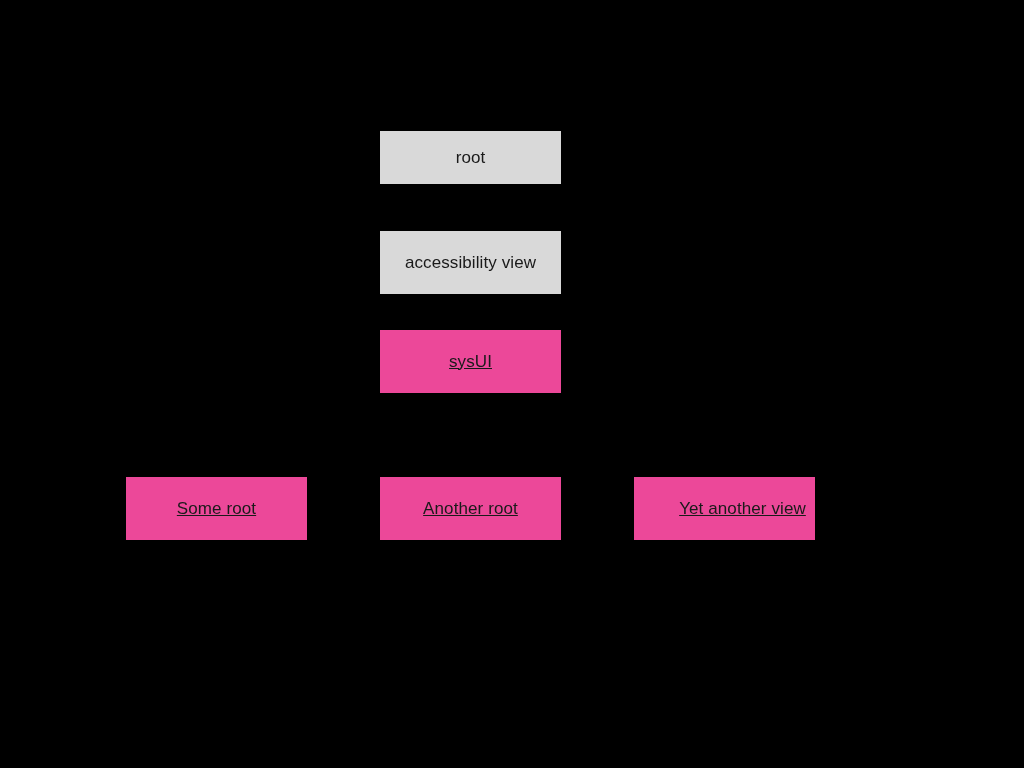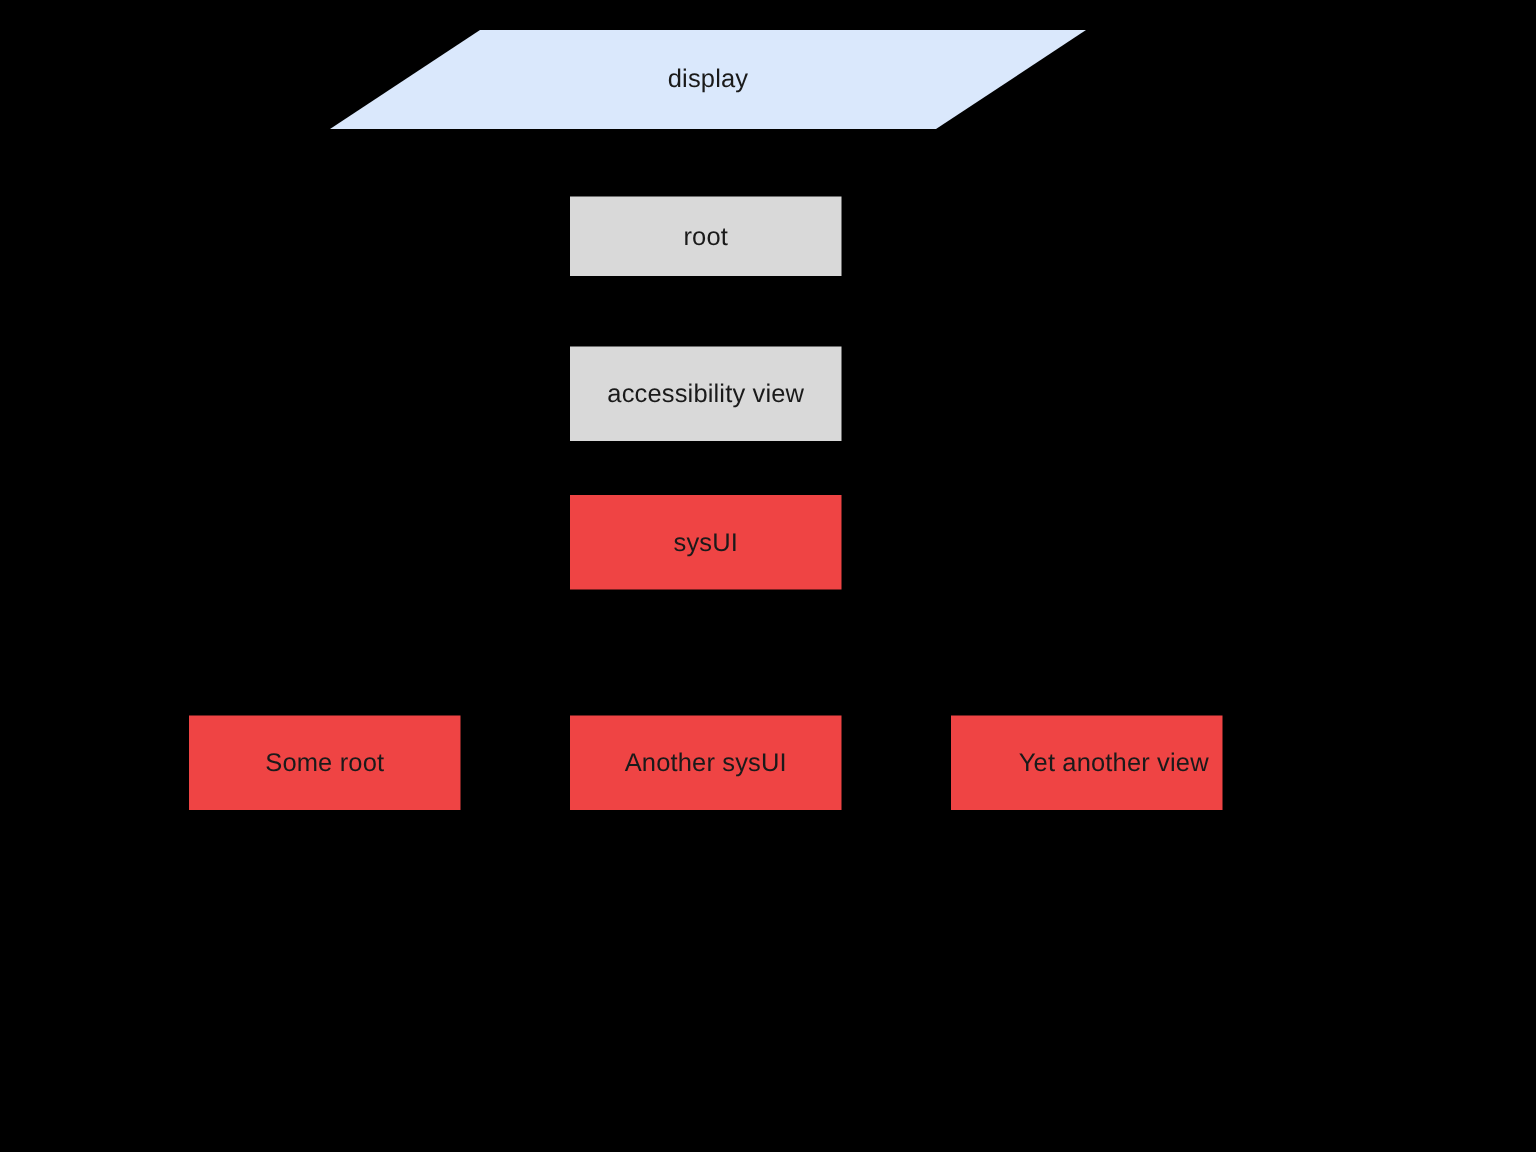--- a/index.html
+++ b/index.html
@@ -30,21 +30,22 @@
     color: #1a1a1a;
     font-size: 17px;
     line-height: 20px;
     letter-spacing: 0.1px;
     -webkit-font-smoothing: antialiased;
   }
   .rect {
     background: #d9d9d9;
   }
   .rect.green {
-    background: #ef4444;
+    background: #ec4899;
+    text-decoration: underline;
   }
   
   .para-wrap {
     position: absolute;
     left: 220px;
     top: 18px;
     width: 504px;
     height: 70px;
   }
   .para-wrap svg {
@@ -70,46 +71,38 @@
   .node-label {
     display: block;
     pointer-events: none;
   }
 </style>
 </head>
 <body>
 
 <div id="canvas">
 
-  <div class="para-wrap">
-    <svg width="504" height="70" viewBox="0 0 504 70" xmlns="http://www.w3.org/2000/svg">
-      <polygon points="100,2 504,2 404,68 0,68" fill="#dae8fc"></polygon>
-    </svg>
-    <div class="para-label">
-      <span class="node-label">display</span>
-    </div>
-  </div>
 
   <div class="node rect" style="left:380px; top:131px; width:181px; height:53px;">
     <span class="node-label">root</span>
   </div>
 
   <div class="node rect" style="left:380px; top:231px; width:181px; height:63px;">
     <span class="node-label">accessibility view</span>
   </div>
 
   <div class="node rect green" style="left:380px; top:330px; width:181px; height:63px;">
     <span class="node-label">sysUI</span>
   </div>
 
   <div class="node rect green" style="left:126px; top:477px; width:181px; height:63px;">
     <span class="node-label">Some root</span>
   </div>
 
   <div class="node rect green" style="left:380px; top:477px; width:181px; height:63px;">
-    <span class="node-label">Another sysUI</span>
+    <span class="node-label">Another root</span>
   </div>
 
   <div class="node rect green" style="left:634px; top:477px; width:181px; height:63px;padding-left:36px;">
     <span class="node-label">Yet another view</span>
   </div>
 
 </div>
 
 </body></html>

